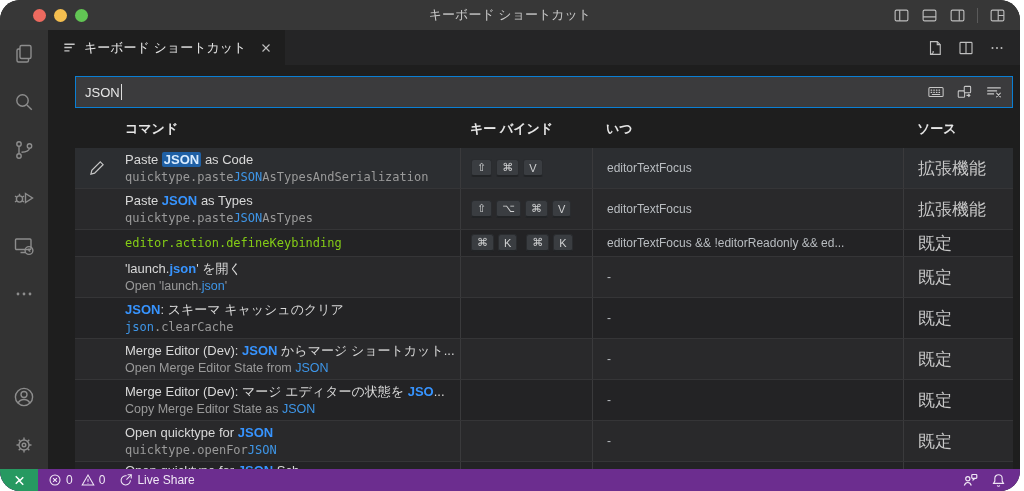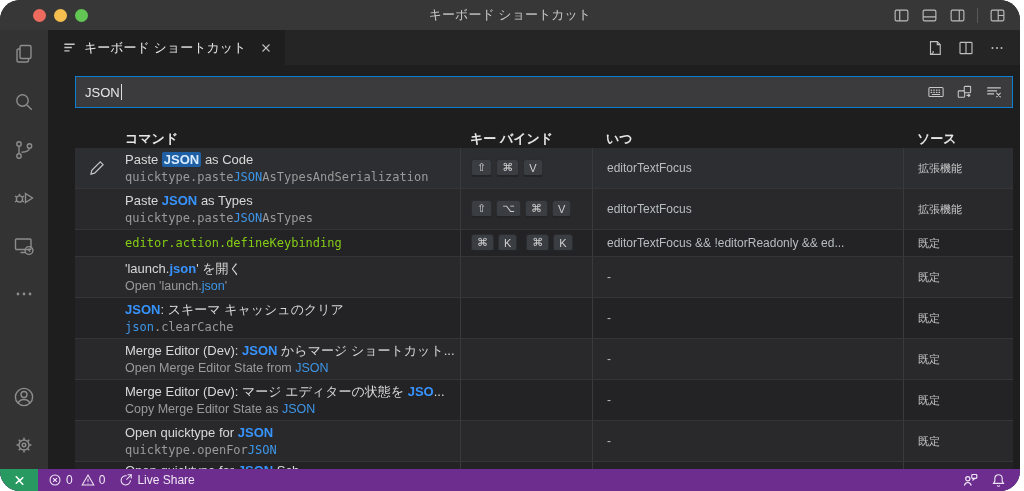--- a/index.html
+++ b/index.html
@@ -41,21 +41,21 @@
   .search-strip{ height:55px; flex:0 0 auto; }
   .search-box{ margin:11px 11px 0 27px; width:938px; height:32px; background:#3b3b3d;
                border:1px solid #0a7fd4; display:flex; align-items:center; }
   .search-text{ color:#e8e8e8; font-size:13px; padding-left:9px; display:flex; align-items:center;}
   .caret{ width:1.5px; height:16px; background:#dcdcdc; margin-left:1px; }
   .search-icons{ margin-left:auto; display:flex; align-items:center; gap:7px; padding-right:7px; color:#c8c8c8;}
   .search-icons .icon-btn{ width:22px; height:22px; border-radius:3px;}
 
   
   .table{ margin-left:27px; width:938px; flex:1 1 auto; overflow:hidden; display:flex; flex-direction:column;}
-  .thead{ height:28px; display:flex; align-items:flex-end; color:#e6e6e6; font-size:13px; font-weight:bold; flex:0 0 auto;}
+  .thead{ height:28px; display:flex; align-items:flex-start; color:#e6e6e6; font-size:13px; font-weight:bold; flex:0 0 auto;}
   .c-gutter{ width:43px; flex:0 0 auto; display:flex; align-items:center; justify-content:center;}
   .c-cmd{ width:342px; flex:0 0 auto; padding-left:7px; overflow:hidden;}
   .c-key{ width:132px; flex:0 0 auto; padding-left:10px; display:flex; align-items:center; gap:9px; overflow:hidden;}
   .c-when{ width:311px; flex:0 0 auto; padding-left:14px; display:flex; align-items:center; overflow:hidden;}
   .c-source{ flex:1 1 auto; padding-left:14px; display:flex; align-items:center; overflow:hidden;}
 
   .rows{ flex:1 1 auto; overflow:hidden; }
   .krow{ display:flex; height:41px; border-bottom:1px solid #353537; align-items:stretch; }
   .krow.single{ height:27px; }
   .krow.partial{ height:7px; border-bottom:none; }
@@ -70,21 +70,21 @@
   .row-sub{ font-size:12.5px; color:#9a9a9a; line-height:17px; white-space:nowrap; overflow:hidden;}
   .row-sub.mono{ font-family:"DejaVu Sans Mono", monospace; font-size:12px;}
   .hl{ color:#3794ff; font-weight:bold; }
   .row-sub .hl, .row-title.mono .hl{ font-weight:normal; color:#3e96e8; }
   .hl-badge{ background:#1f60a5; color:#d9ecff; font-weight:bold; border-radius:2px; padding:0 2px; }
   .chord{ display:flex; gap:4px; }
   .keycap{ min-width:17px; height:18px; padding:0 5px; display:inline-flex; align-items:center; justify-content:center;
            background:#3a3d41; border:1px solid #2a2c2f; border-bottom:2px solid #222426; border-radius:3px;
            color:#d0d1d2; font-size:11px; font-family:"Liberation Sans", sans-serif;}
   .when-text{ font-family:Liberation Sans, sans-serif; font-size:12px; color:#b9bdc1; white-space:nowrap;}
-  .c-source span{ font-size:11px; color:#c8c8c8; white-space:nowrap;}
+  .c-source span{ font-size:17px; color:#c8c8c8; white-space:nowrap;}
 
   
   .statusbar{ height:22px; flex:0 0 auto; display:flex; align-items:stretch; background:#6c2d8f;
               color:#f0e7f5; font-size:12px; }
   .remote-block{ width:38px; background:#279961; display:flex; align-items:center; justify-content:center; cursor:pointer; flex:0 0 auto;}
   .sb-left{ display:flex; align-items:center; gap:14px; padding-left:10px; }
   .sb-item{ display:flex; align-items:center; gap:4px; cursor:pointer; }
   .sb-right{ margin-left:auto; display:flex; align-items:center; gap:13px; padding-right:14px; }
 </style>
 </head>

